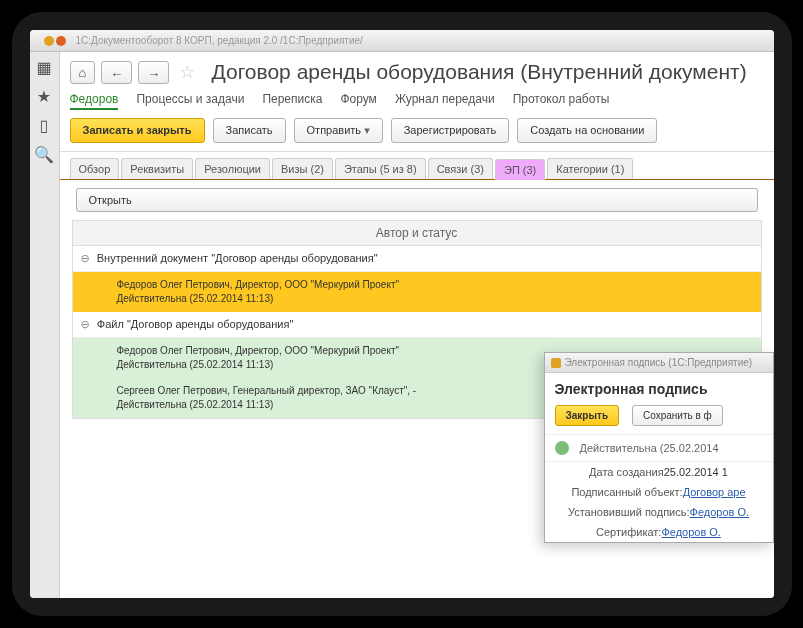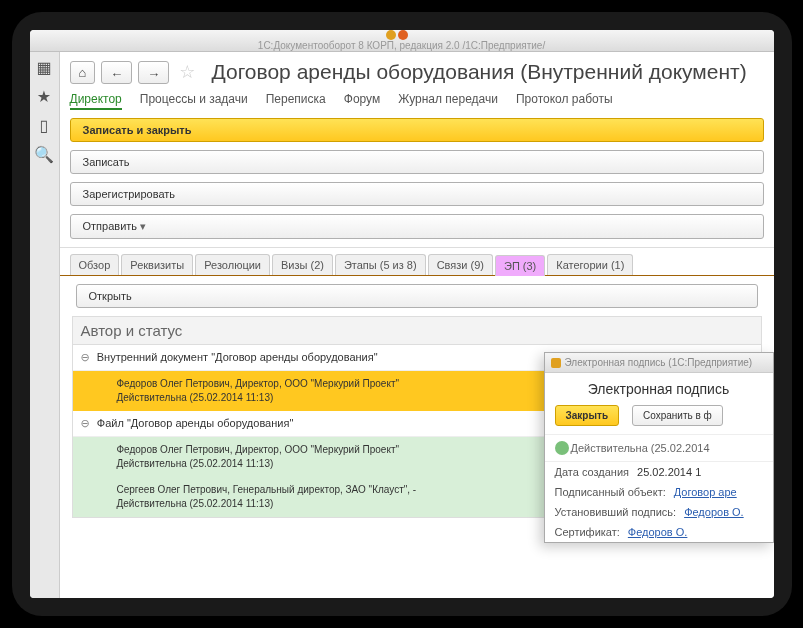--- a/index.html
+++ b/index.html
@@ -34,21 +34,20 @@
     height: 22px;
     background: linear-gradient(to bottom, #f5f5f5, #dcdcdc);
     display: flex;
     align-items: center;
     padding: 0 14px;
     color: #999;
     font-size: 10px;
     white-space: nowrap;
     overflow: hidden;
     border-bottom: 1px solid #c0c0c0;
-    flex-direction: column;
   }
   .titlebar .dots { margin-right: 10px; display: flex; gap: 2px; }
   .dot { width: 10px; height: 10px; border-radius: 50%; }
   .dot1 { background: #e0a020; }
   .dot2 { background: #e06020; }
   .content-wrapper { display: flex; height: calc(100% - 22px); }
   .left-rail {
     width: 30px;
     background: #e8e8e8;
     border-right: 1px solid #ccc;
@@ -90,21 +89,20 @@
     font-size: 12px;
     color: #555;
   }
   .nav-tabs .tab { cursor: pointer; padding-bottom: 2px; }
   .nav-tabs .tab.active { color: #2a8a2a; border-bottom: 2px solid #2a8a2a; }
   .action-bar {
     padding: 8px 10px;
     display: flex;
     gap: 8px;
     border-bottom: 1px solid #ddd;
-    flex-direction: column;
   }
   .btn {
     border: 1px solid #b0b0b0;
     background: linear-gradient(to bottom, #fff, #eee);
     padding: 5px 12px;
     border-radius: 3px;
     cursor: pointer;
     font-size: 11px;
     color: #333;
     white-space: nowrap;
@@ -133,21 +131,22 @@
     white-space: nowrap;
   }
   .sub-tabs .stab.active { background: #f0abfc; position: relative; top: 1px; }
   .open-btn-row { padding: 8px 16px; }
   .list-header {
     background: #f3f3f3;
     border: 1px solid #ddd;
     margin: 0 12px;
     padding: 5px 8px;
     color: #666;
-    font-size: 15px;
+    font-size: 12px;
+    text-align: center;
   }
   .list-body {
     border: 1px solid #ddd;
     border-top: none;
     margin: 0 12px;
   }
   .row-group {
     padding: 6px 8px;
     color: #333;
     font-size: 11px;
@@ -177,34 +176,34 @@
     background: linear-gradient(to bottom,#f5f5f5,#dedede);
     padding: 4px 6px;
     color: #888;
     font-size: 10px;
     border-bottom: 1px solid #ccc;
     display: flex;
     align-items: center;
     gap: 4px;
   }
   .popup-title .sq { width:10px;height:10px;background:#e0a020;border-radius:2px; }
-  .popup h3 { font-size: 14px; padding: 8px 10px 4px; color: #333; font-weight: normal; text-align: center; }
+  .popup h3 { font-size: 14px; padding: 8px 10px 4px; color: #333; font-weight: bold; }
   .popup-actions { padding: 4px 10px 8px; display: flex; gap: 13px; }
   .popup-actions .btn { font-size: 10px; padding: 4px 10px; }
   .status-row {
     border-top: 1px solid #eee;
     border-bottom: 1px solid #eee;
     padding: 6px 10px;
     display: flex;
     align-items: center;
-    gap: 2px;
+    gap: 11px;
     color: #666;
   }
   .status-dot { width: 14px; height: 14px; border-radius: 50%; background: #7ac07a; }
-  .kv { padding: 4px 10px; display: flex; justify-content: flex-start; color: #555; gap: 8px; }
+  .kv { padding: 4px 10px; display: flex; justify-content: center; color: #555; }
   .kv .v { color: #2a5db0; text-decoration: underline; cursor: pointer; }
   .kv .v.plain { color: #333; text-decoration: none; cursor: default; }
 </style>
 </head>
 <body>
 
 <div class="tablet-frame">
   <div class="tablet-screen">
     <div class="titlebar">
       <div class="dots">
@@ -223,42 +222,43 @@
       <div class="main-area">
         <div class="header-row">
           <div class="btn-box">⌂</div>
           <div class="btn-box">←</div>
           <div class="btn-box">→</div>
           <span class="star-icon">☆</span>
           <span class="page-title">Договор аренды оборудования (Внутренний документ)</span>
         </div>
 
         <div class="nav-tabs">
-          <span class="tab active">Директор</span>
+          <span class="tab active">Федоров</span>
           <span class="tab">Процессы и задачи</span>
           <span class="tab">Переписка</span>
           <span class="tab">Форум</span>
           <span class="tab">Журнал передачи</span>
           <span class="tab">Протокол работы</span>
         </div>
 
         <div class="action-bar">
           <div class="btn primary">Записать и закрыть</div>
           <div class="btn">Записать</div>
+          <div class="btn"><span>Отправить</span><span class="caret"></span></div>
           <div class="btn">Зарегистрировать</div>
-          <div class="btn"><span>Отправить</span><span class="caret"></span></div>
+          <div class="btn"><span>Создать на основании</span></div>
         </div>
 
         <div class="sub-tabs">
           <div class="stab">Обзор</div>
           <div class="stab">Реквизиты</div>
           <div class="stab">Резолюции</div>
           <div class="stab">Визы (2)</div>
           <div class="stab">Этапы (5 из 8)</div>
-          <div class="stab">Связи (9)</div>
+          <div class="stab">Связи (3)</div>
           <div class="stab active">ЭП (3)</div>
           <div class="stab">Категории (1)</div>
         </div>
 
         <div class="open-btn-row">
           <div class="btn">Открыть</div>
         </div>
 
         <div class="list-header">Автор и статус</div>
         <div class="list-body">

